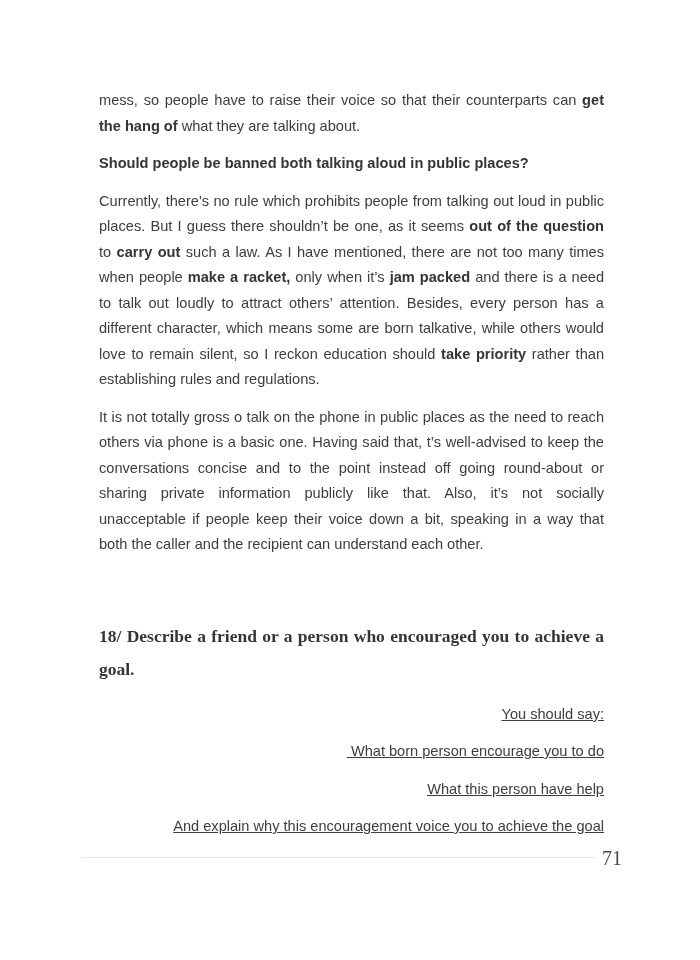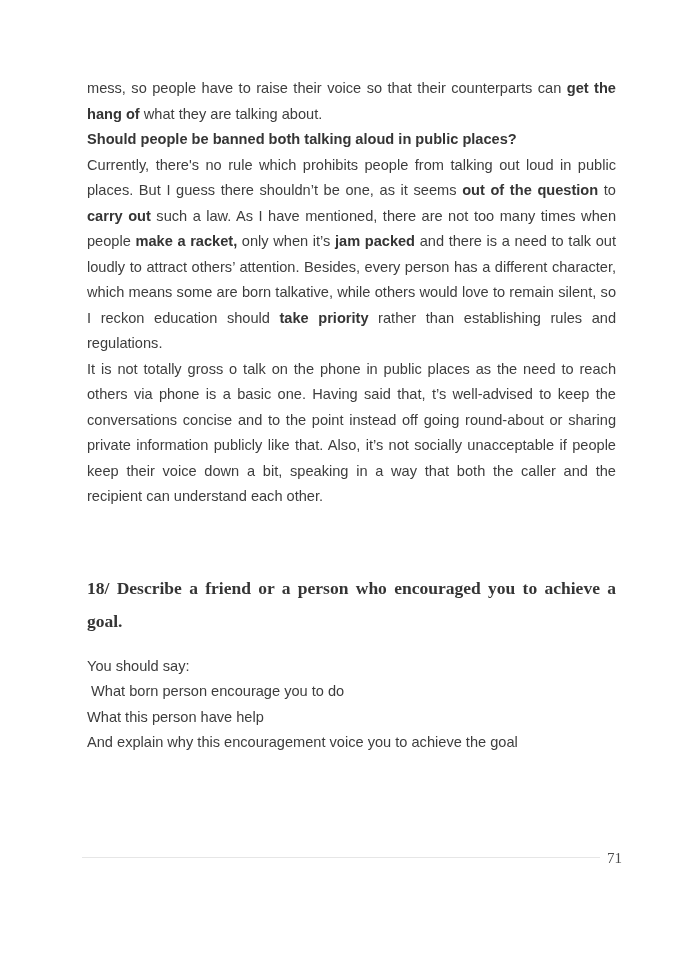--- a/index.html
+++ b/index.html
@@ -13,53 +13,53 @@
     color: #3d3d3d;
   }
   .doc-body {
     position: absolute;
     left: 87px;
     top: 76px;
     width: 529px;
     font-size: 14.6px;
     line-height: 25.5px;
   }
-  .block { margin: 0; }
+  .block { margin: 12px; }
   .paragraph { text-align: justify; }
   .heading { text-align: justify; font-weight: bold; color: #353535; }
   .bold { font-weight: bold; color: #353535; }
   .title {
     margin-top: 62px;
     font-size: 17.5px;
     line-height: 33px;
     font-weight: bold;
     text-align: justify;
     color: #333333;
     font-family: Liberation Serif, serif;
   }
-  .cue { white-space: pre-wrap; text-align: left; }
+  .cue { white-space: pre-wrap; text-align: right; text-decoration: underline; }
   .title + .cue { margin-top: 16px; }
   .footer {
     position: absolute;
     left: 82px;
     right: 78px;
     top: 849px;
     display: flex;
     align-items: flex-start;
   }
   .footer-line {
     flex: 1;
     height: 1px;
     background: #e6e6e6;
     margin-top: 8px;
   }
   .page-number {
     margin-left: 7px;
     font-family: "Liberation Serif", serif;
-    font-size: 15px;
+    font-size: 20px;
     line-height: 18px;
     color: #4a4a4a;
   }
 </style>
 </head>
 <body>
 
 <div class="page">
   <div class="doc-body">
       <div class="block paragraph"><span>mess, so people have to raise their voice so that their counterparts can </span><span class="bold">get the hang of</span><span> what they are talking about.</span></div>

